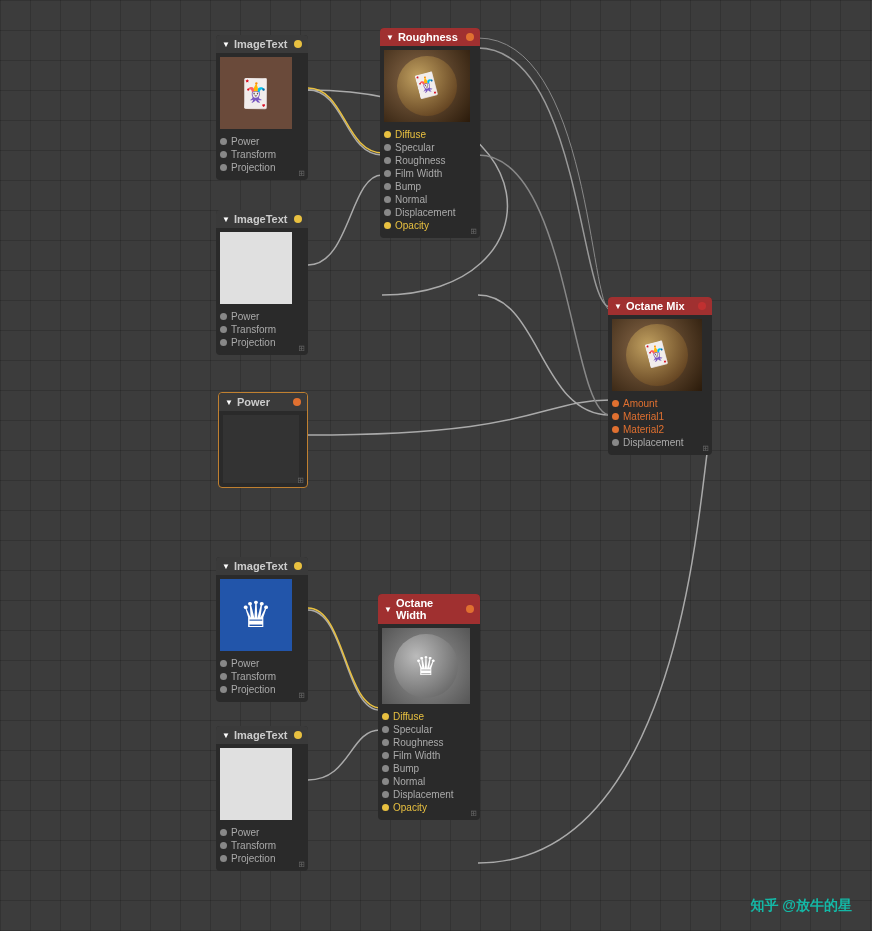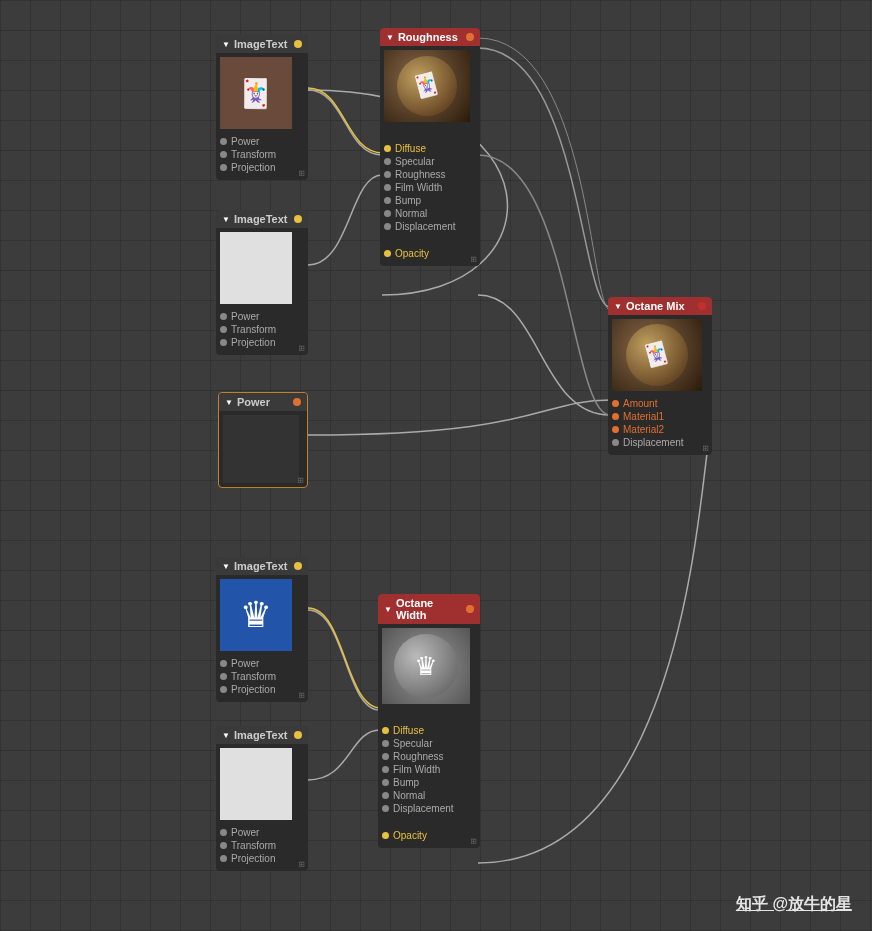--- a/index.html
+++ b/index.html
@@ -79,21 +79,21 @@
       padding: 1px 0;
       font-size: 10px;
       color: #aaa;
     }
     .port-row .dot-small {
       width: 7px; height: 7px;
       border-radius: 50%;
       background: #888;
       flex-shrink: 0;
     }
-    .port-row.port-highlighted { color: #e8c040; margin-top: 14px; }
+    .port-row.port-highlighted { color: #e8c040; }
     .port-row.port-highlighted .dot-small { background: #e8c040; }
     .port-row.port-orange .dot-small { background: #e07030; }
     .port-row.port-orange { color: #e07030; }
 
     .node-resize {
       position: absolute;
       bottom: 2px; right: 3px;
       font-size: 8px;
       color: #666;
     }
@@ -103,24 +103,23 @@
       position: absolute;
       top: 0; left: 0;
       width: 872px; height: 931px;
       pointer-events: none;
     }
 
     .watermark {
       position: absolute;
       bottom: 16px;
       right: 20px;
-      font-size: 16px;
-      color: #e5e5e5;
+      font-size: 14px;
+      color: #14b8a6;
       font-weight: bold;
-      text-decoration: underline;
     }
 
     
     .crown-icon {
       font-size: 36px;
       color: white;
     }
   </style>
 </head>
 <body>

